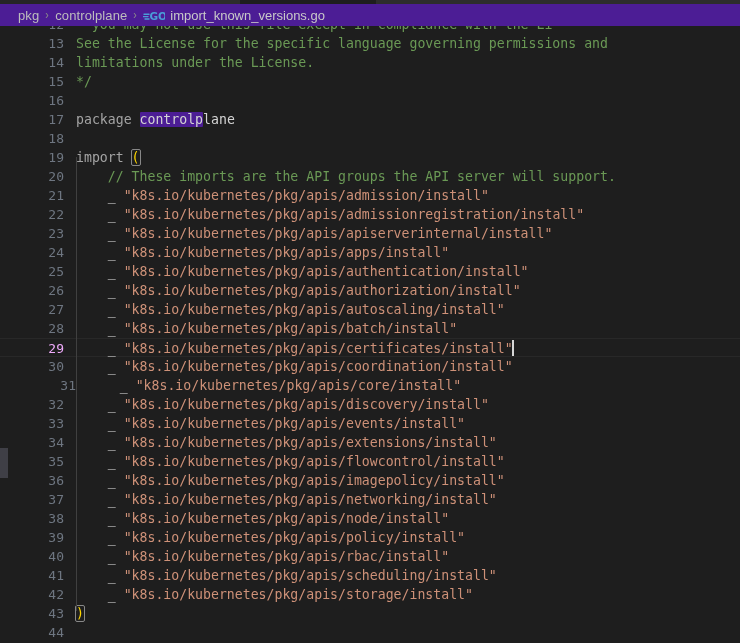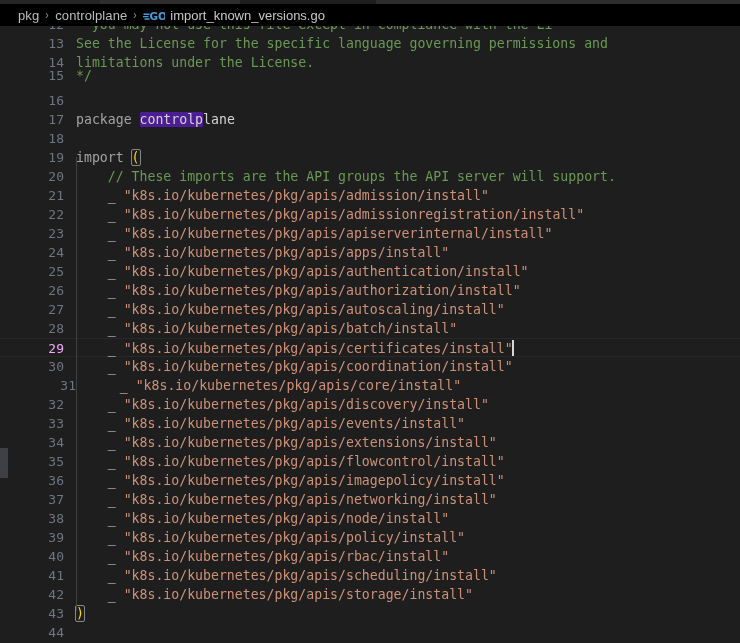--- a/index.html
+++ b/index.html
@@ -18,21 +18,21 @@
   }
   .tabstrip .tab-seg{
     position:absolute;top:0;height:4px;background:#2d2d2d;
     border-right:1px solid #1e1e1e;
   }
   .tabstrip .tab-active{background:#1e1e1e;}
 
   
   .breadcrumb{
     position:absolute;left:0;top:4px;width:740px;height:22px;
-    background:#000000;
+    background:#4c1d95;
     display:flex;align-items:center;
     padding-left:18px;
     font-family:"Liberation Sans", sans-serif;
     font-size:13px;color:#a9a9a9;
     white-space:nowrap;
     box-sizing:border-box;
   }
   .crumb{color:#bdbdbd;letter-spacing:.1px;}
   .crumb-sep{
     color:#8a8a8a;margin:0 6px;font-size:12px;
@@ -145,21 +145,21 @@
       </svg>
     </span>
     <span class="crumb-file">import_known_versions.go</span>
   </div>
 
   <div class="editor">
     <div class="code" id="code-root">
         <div class="row" style="position: absolute; left: 0px; top: -11px; width: 740px;"><div class="ln">12</div><div class="txt"><span class="c-comment">  you may not use this file except in compliance with the Li</span></div></div>
         <div class="row" style="position: absolute; left: 0px; top: 8px; width: 740px;"><div class="ln">13</div><div class="txt"><span class="c-comment">See the License for the specific language governing permissions and</span></div></div>
         <div class="row" style="position: absolute; left: 0px; top: 27px; width: 740px;"><div class="ln">14</div><div class="txt"><span class="c-comment">limitations under the License.</span></div></div>
-        <div class="row" style="position: absolute; left: 0px; top: 40px; width: 740px;"><div class="ln">15</div><div class="txt"><span class="c-comment">*/</span></div></div>
+        <div class="row" style="position: absolute; left: 0px; top: 46px; width: 740px;"><div class="ln">15</div><div class="txt"><span class="c-comment">*/</span></div></div>
         <div class="row" style="position: absolute; left: 0px; top: 65px; width: 740px;"><div class="ln">16</div><div class="txt"></div></div>
         <div class="row" style="position: absolute; left: 0px; top: 84px; width: 600px;"><div class="ln">17</div><div class="txt"><span class="c-keyword">package</span><span class="c-plain"> </span><span class="c-ident hl-word">controlp</span><span class="c-ident">lane</span></div></div>
         <div class="row" style="position: absolute; left: 0px; top: 103px; width: 740px;"><div class="ln">18</div><div class="txt"></div></div>
         <div class="row" style="position: absolute; left: 0px; top: 122px; width: 740px;"><div class="ln">19</div><div class="txt"><span class="c-keyword">import</span><span class="c-plain"> </span><span class="c-bracket bracket-match">(</span></div></div>
         <div class="row" style="position: absolute; left: 0px; top: 141px; width: 740px;"><div class="ln">20</div><div class="txt"><span class="c-comment">    // These imports are the API groups the API server will support.</span></div></div>
         <div class="row" style="position: absolute; left: 0px; top: 160px; width: 740px;"><div class="ln">21</div><div class="txt"><span class="c-plain">    _ </span><span class="c-string">"k8s.io/kubernetes/pkg/apis/admission/install"</span></div></div>
         <div class="row" style="position: absolute; left: 0px; top: 179px; width: 740px;"><div class="ln">22</div><div class="txt"><span class="c-plain">    _ </span><span class="c-string">"k8s.io/kubernetes/pkg/apis/admissionregistration/install"</span></div></div>
         <div class="row" style="position: absolute; left: 0px; top: 198px; width: 740px;"><div class="ln">23</div><div class="txt"><span class="c-plain">    _ </span><span class="c-string">"k8s.io/kubernetes/pkg/apis/apiserverinternal/install"</span></div></div>
         <div class="row" style="position: absolute; left: 0px; top: 217px; width: 740px;"><div class="ln">24</div><div class="txt"><span class="c-plain">    _ </span><span class="c-string">"k8s.io/kubernetes/pkg/apis/apps/install"</span></div></div>
         <div class="row" style="position: absolute; left: 0px; top: 236px; width: 740px;"><div class="ln">25</div><div class="txt"><span class="c-plain">    _ </span><span class="c-string">"k8s.io/kubernetes/pkg/apis/authentication/install"</span></div></div>

